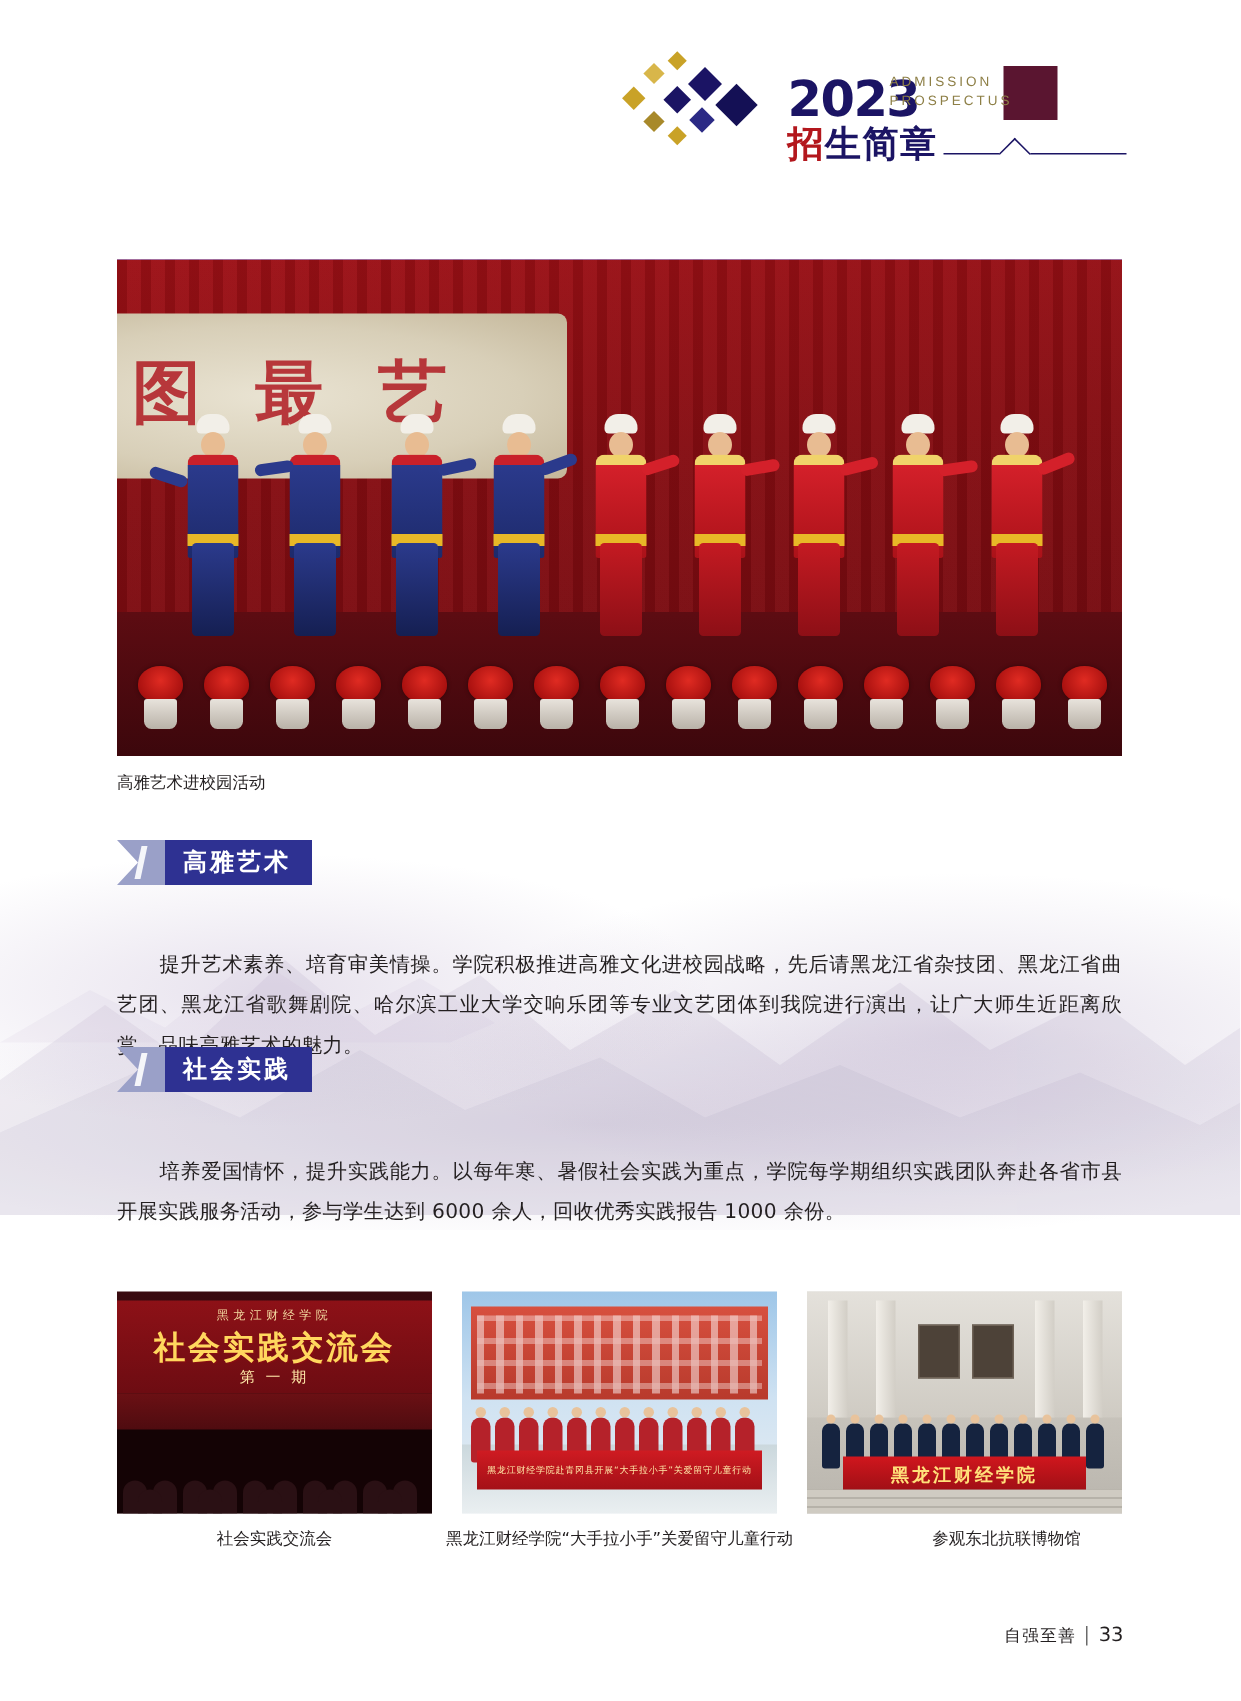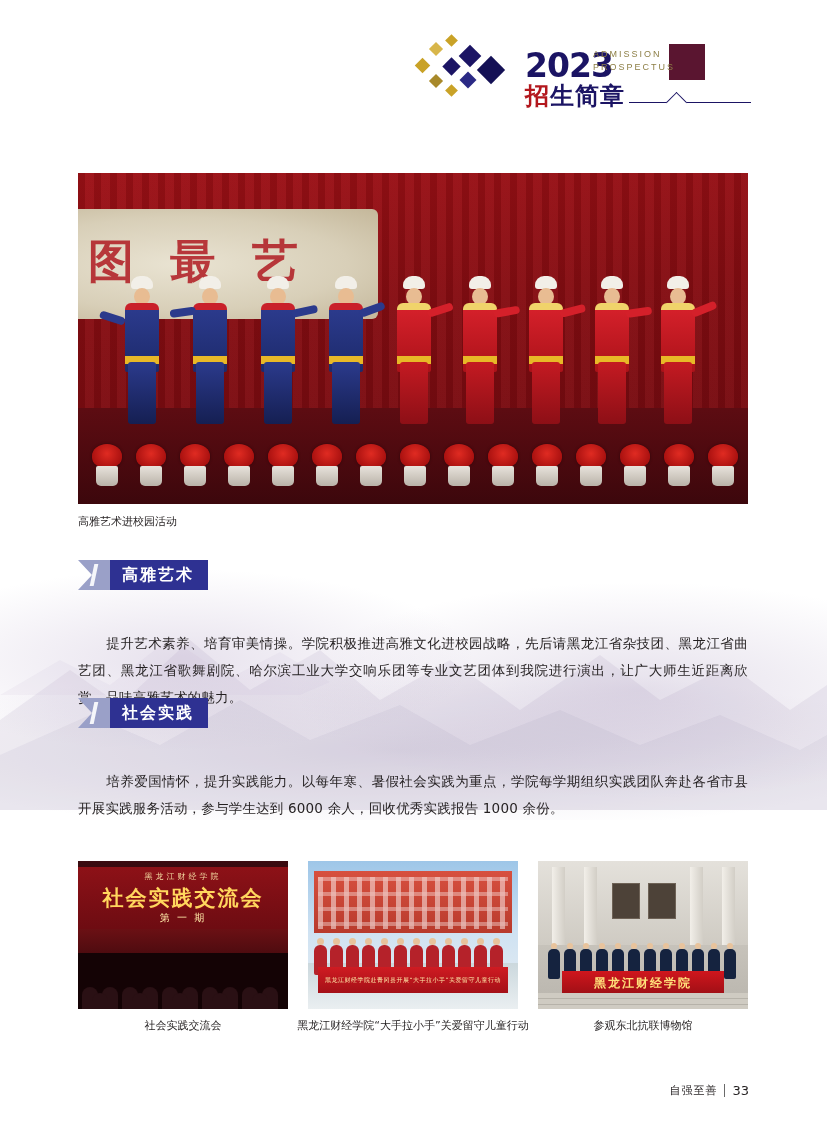--- a/index.html
+++ b/index.html
@@ -706,19 +706,19 @@
       <i style="left:186px;"></i>
   </div>
   <div class="redbanner">
     <span>黑龙江财经学院</span>
   </div>
   <div class="steps"></div>
 </div>
 
 <div class="thumb-cap" style="left:78px;">社会实践交流会</div>
 <div class="thumb-cap" style="left:288px; width:250px;">黑龙江财经学院“大手拉小手”关爱留守儿童行动</div>
-<div class="thumb-cap" style="left:538px;">参观东北抗联博物馆</div>
+<div class="thumb-cap" style="left:566px;">参观东北抗联博物馆</div>
 
 <div class="footer">
   <div class="f-text">自强至善</div>
   <div class="f-sep"></div>
   <div class="f-page">33</div>
 </div>
 
 </body></html>

